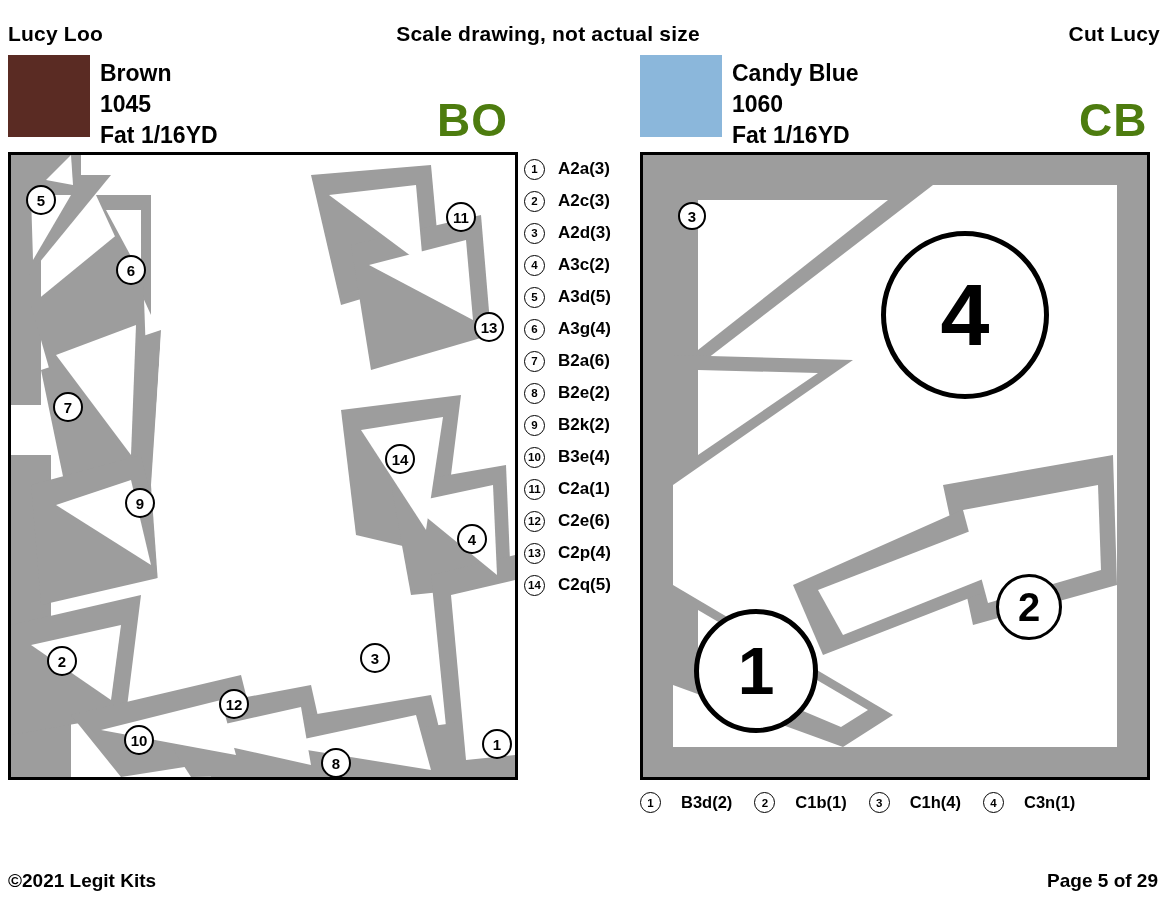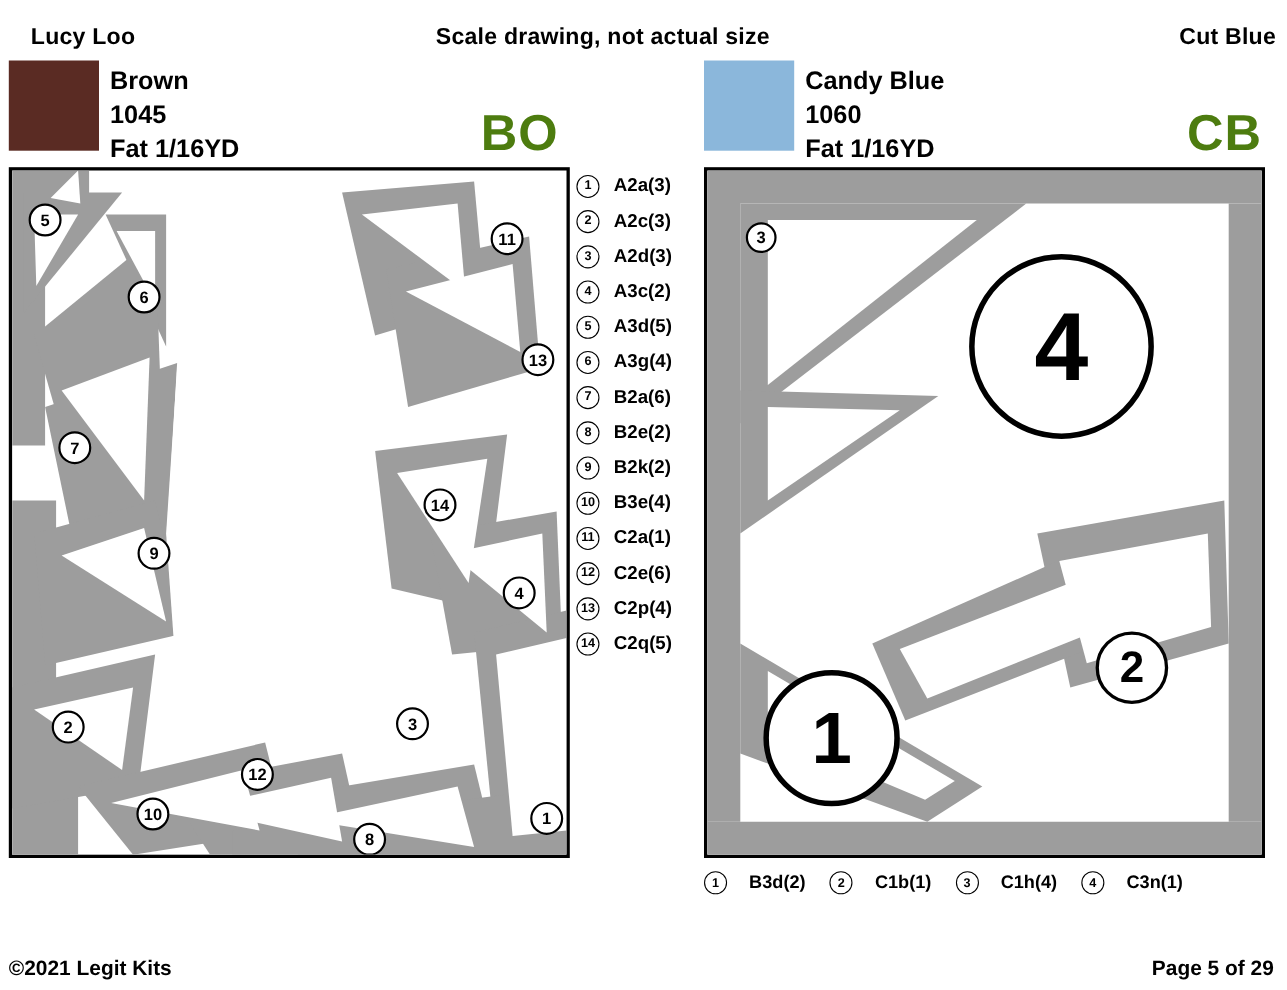--- a/index.html
+++ b/index.html
@@ -17,21 +17,21 @@
   }
 
   
   .hdr {
     position: absolute;
     top: 22px;
     font-size: 21px;
     font-weight: bold;
     letter-spacing: 0.2px;
   }
-  #hdr-left  { left: 8px; margin-left: 20px; }
+  #hdr-left  { left: 8px; }
   #hdr-mid   { left: 0; width: 1096px; text-align: center; }
   #hdr-right { right: 10px; }
 
   
   .swatch-block {
     position: absolute;
     top: 55px;
   }
   .swatch-chip {
     width: 82px;
@@ -139,21 +139,21 @@
   .mk-text {
     font-family: "Liberation Sans", sans-serif;
     font-weight: bold;
   }
 </style>
 </head>
 <body>
 
 <div class="hdr" id="hdr-left">Lucy Loo</div>
 <div class="hdr" id="hdr-mid">Scale drawing, not actual size</div>
-<div class="hdr" id="hdr-right">Cut Blue</div>
+<div class="hdr" id="hdr-right">Cut Lucy</div>
 
 <div class="swatch-block" id="swatch-left">
   <span class="swatch-chip" id="chip-brown" style="background: rgb(90, 43, 35);"></span>
   <div class="swatch-text">
     <div>Brown</div>
     <div>1045</div>
     <div>Fat 1/16YD</div>
   </div>
 </div>
 <div class="code-big" id="code-bo">BO</div>

